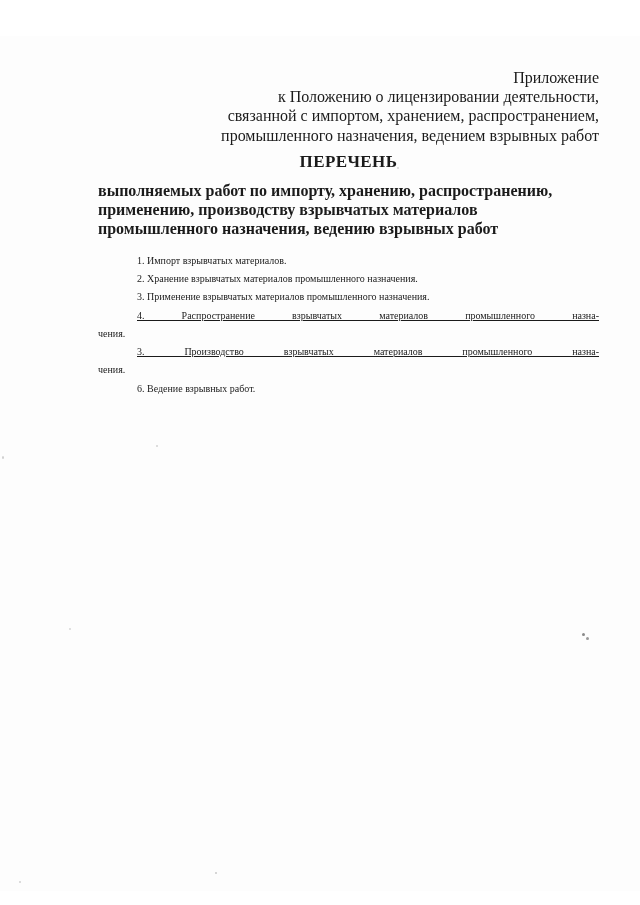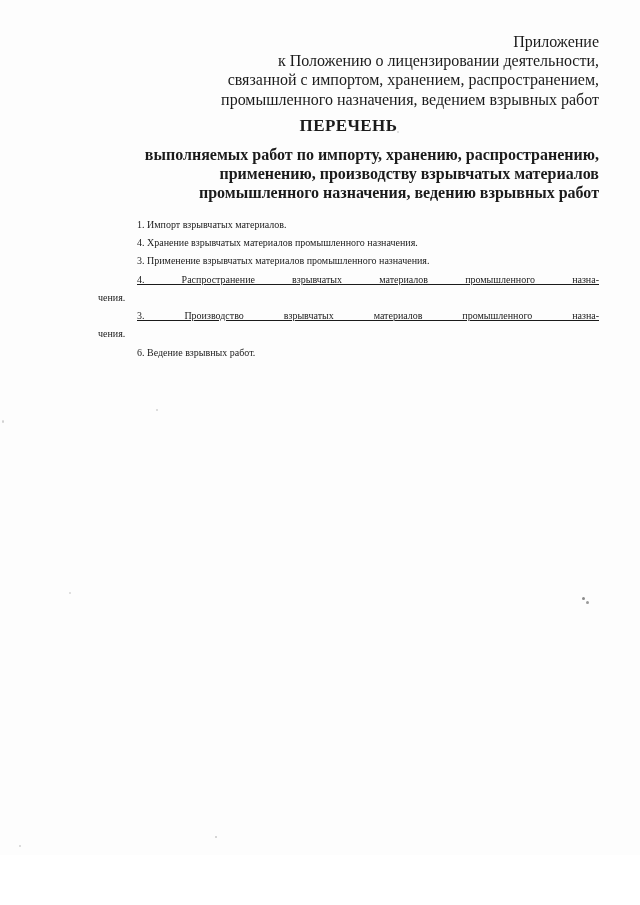--- a/index.html
+++ b/index.html
@@ -10,40 +10,41 @@
   .page {
     position: relative;
     width: 640px;
     height: 855px;
     box-sizing: border-box;
     padding: 32px 41px 0 98px;
     background: #fdfdfd;
     color: #1b1b1b;
     font-family: "Liberation Serif", "DejaVu Serif", serif;
     overflow: hidden;
+    margin-top: 36px;
   }
   .appendix {
     text-align: right;
     font-size: 16px;
     line-height: 19.2px;
   }
   .appendix .line {
     white-space: nowrap;
   }
   .doc-title {
     margin-top: 7px;
     text-align: center;
     font-size: 17px;
     font-weight: bold;
     line-height: 19.2px;
     letter-spacing: 0.4px;
   }
   .doc-subtitle {
     margin-top: 10px;
-    text-align: right;
+    text-align: left;
     font-size: 16px;
     font-weight: bold;
     line-height: 19.2px;
   }
   .doc-subtitle .line {
     white-space: nowrap;
   }
   .works-list {
     margin-top: 13px;
     font-size: 10px;
@@ -93,21 +94,21 @@
   <div class="doc-title">ПЕРЕЧЕНЬ</div>
 
   <div class="doc-subtitle">
     <div class="line">выполняемых работ по импорту, хранению, распространению,</div>
     <div class="line">применению, производству взрывчатых материалов</div>
     <div class="line">промышленного назначения, ведению взрывных работ</div>
   </div>
 
   <div class="works-list">
     <p class="li">1. Импорт взрывчатых материалов.</p>
-    <p class="li">4. Хранение взрывчатых материалов промышленного назначения.</p>
+    <p class="li">2. Хранение взрывчатых материалов промышленного назначения.</p>
     <p class="li">3. Применение взрывчатых материалов промышленного назначения.</p>
     <p class="li fill">4. Распространение взрывчатых материалов промышленного назна-</p>
     <p class="li-cont">чения.</p>
     <p class="li fill">3. Производство взрывчатых материалов промышленного назна-</p>
     <p class="li-cont">чения.</p>
     <p class="li">6. Ведение взрывных работ.</p>
   </div>
 
   <span class="speckle sp-a"></span>
   <span class="speckle sp-b"></span>

